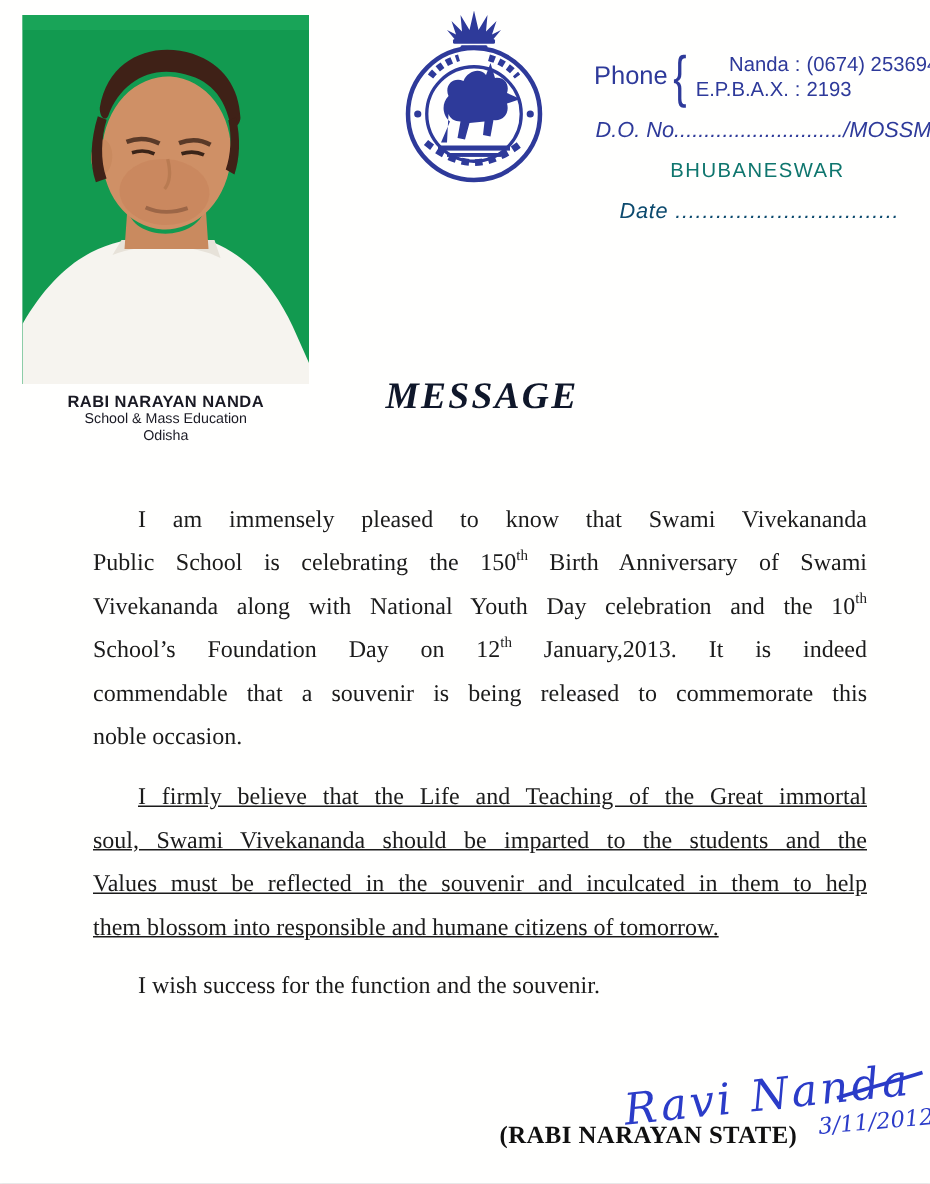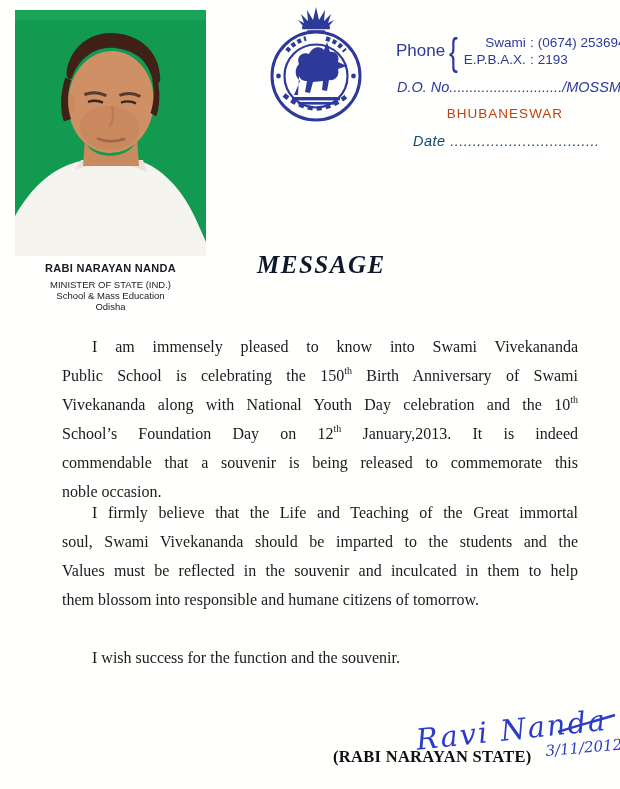--- a/index.html
+++ b/index.html
@@ -16,28 +16,28 @@
   .cap-line{font-size:9.5px;line-height:11px;}
   .cap-line.first{margin-top:5px;}
   .emblem{position:absolute;left:262px;top:5px;width:108px;height:118px;}
   .phone-block{position:absolute;left:396px;top:32px;width:216px;display:flex;align-items:flex-start;color:#2e3a9a;}
   .phone-label{font-size:17px;padding-top:9px;}
   .brace{font-size:38px;line-height:40px;font-weight:200;transform:scaleX(.7);display:inline-block;margin:0 0 0 2px;}
   .phone-rows{padding-top:2px;font-size:13.5px;line-height:17px;white-space:nowrap;}
   .plabel{display:inline-block;width:66px;text-align:right;}
   .psep{display:inline-block;margin:0 4px;}
   .do-line{position:absolute;left:397px;top:79px;font-size:14.5px;font-style:italic;color:#2e3a9a;white-space:nowrap;}
-  .city{position:absolute;left:398px;top:106px;width:214px;text-align:center;font-size:13.5px;letter-spacing:1px;color:#c2410c;}
+  .city{position:absolute;left:398px;top:106px;width:214px;text-align:center;font-size:13.5px;letter-spacing:1px;color:#0f766e;}
   .date-line{position:absolute;left:413px;top:133px;font-size:14.5px;font-style:italic;letter-spacing:.5px;color:#0c4a6e;white-space:nowrap;}
   
   .title{position:absolute;left:257px;top:251px;font-family:"Liberation Serif",serif;
          font-size:25px;font-weight:bold;font-style:italic;letter-spacing:1.5px;color:#0f172a;}
   .para{position:absolute;left:62px;width:516px;font-family:"Liberation Serif",serif;
         font-size:16px;color:#1b1b1b;}
-  .p1{top:332px;} .p2{top:498px;} .p3{top:643px;}
+  .p1{top:332px;} .p2{top:517px;text-decoration:underline;} .p3{top:643px;}
   .bodyline{height:29px;line-height:29px;text-align:justify;text-align-last:justify;white-space:nowrap;}
   .bodyline.last{text-align-last:left;}
   .bodyline.indent{text-indent:30px;}
   .bodyline sup{font-size:10px;position:relative;top:-1px;line-height:0;}
   
   .signature{position:absolute;left:400px;top:688px;width:220px;height:80px;}
   .printed-name{position:absolute;left:333px;top:747px;font-family:"Liberation Serif",serif;
                 font-size:16.5px;font-weight:bold;letter-spacing:.3px;color:#101010;}
 </style>
 </head>
@@ -69,21 +69,20 @@
         <path d="M73,93 Q81,90 88,93" stroke="#3a2418" stroke-width="2.4" fill="none"></path>
         <path d="M106,92 Q114,89 121,92" stroke="#3a2418" stroke-width="2.4" fill="none"></path>
         <path d="M97,96 Q101,109 96,116" stroke="#b97b52" stroke-width="2.2" fill="none"></path>
         <path d="M84,129 Q97,134 112,128" stroke="#9c6647" stroke-width="2.6" fill="none"></path>
       </g>
     </svg>
   </div>
 
   <div class="caption">
     <div class="cap-name">RABI NARAYAN NANDA</div>
-    <div class="cap-line first">MINISTER OF STATE (IND.)</div>
     <div class="cap-line">School &amp; Mass Education</div>
     <div class="cap-line">Odisha</div>
   </div>
 
   <svg class="emblem" viewBox="0 0 108 118">
     <g fill="#2e3a9a">
       <path d="M54,2 L57,15 L63,5 L62,16 L69,9 L66,18 L72,15 L67,21 L41,21 L36,15 L42,18 L39,9 L46,16 L45,5 L51,15 Z"></path>
       <rect x="40" y="21" width="28" height="3.2" rx="1"></rect>
       <rect x="45" y="25.2" width="18" height="2.4" rx="1"></rect>
     </g>
@@ -101,36 +100,36 @@
       <rect x="30" y="86" width="48" height="3.4"></rect>
       <rect x="36" y="91" width="36" height="2.6"></rect>
     </g>
   </svg>
 
   <div class="phone-block">
     <span class="phone-label">Phone</span>
     <span class="brace">{</span>
     <div class="phone-rows">
       <div class="phone-row">
-        <span class="plabel">Swami</span><span class="psep">:</span><span class="pvalue">(0674) 2536948</span>
+        <span class="plabel">Nanda</span><span class="psep">:</span><span class="pvalue">(0674) 2536948</span>
       </div>
       <div class="phone-row">
         <span class="plabel">E.P.B.A.X.</span><span class="psep">:</span><span class="pvalue">2193</span>
       </div>
     </div>
   </div>
 
   <div class="do-line">D.O. No............................/MOSSME.</div>
   <div class="city">BHUBANESWAR</div>
   <div class="date-line">Date .................................</div>
 
   <div class="title">MESSAGE</div>
 
   <div class="para p1">
-      <div class="bodyline indent">I am immensely pleased to know into Swami Vivekananda</div>
+      <div class="bodyline indent">I am immensely pleased to know that Swami Vivekananda</div>
       <div class="bodyline">Public School is celebrating the 150<sup>th</sup> Birth Anniversary of Swami</div>
       <div class="bodyline">Vivekananda along with National Youth Day celebration and the 10<sup>th</sup></div>
       <div class="bodyline">School’s Foundation Day on 12<sup>th</sup> January,2013. It is indeed</div>
       <div class="bodyline">commendable that a souvenir is being released to commemorate this</div>
       <div class="bodyline last">noble occasion.</div>
     </div>
   <div class="para p2">
       <div class="bodyline indent">I firmly believe that the Life and Teaching of the Great immortal</div>
       <div class="bodyline">soul, Swami Vivekananda should be imparted to the students and the</div>
       <div class="bodyline">Values must be reflected in the souvenir and inculcated in them to help</div>

